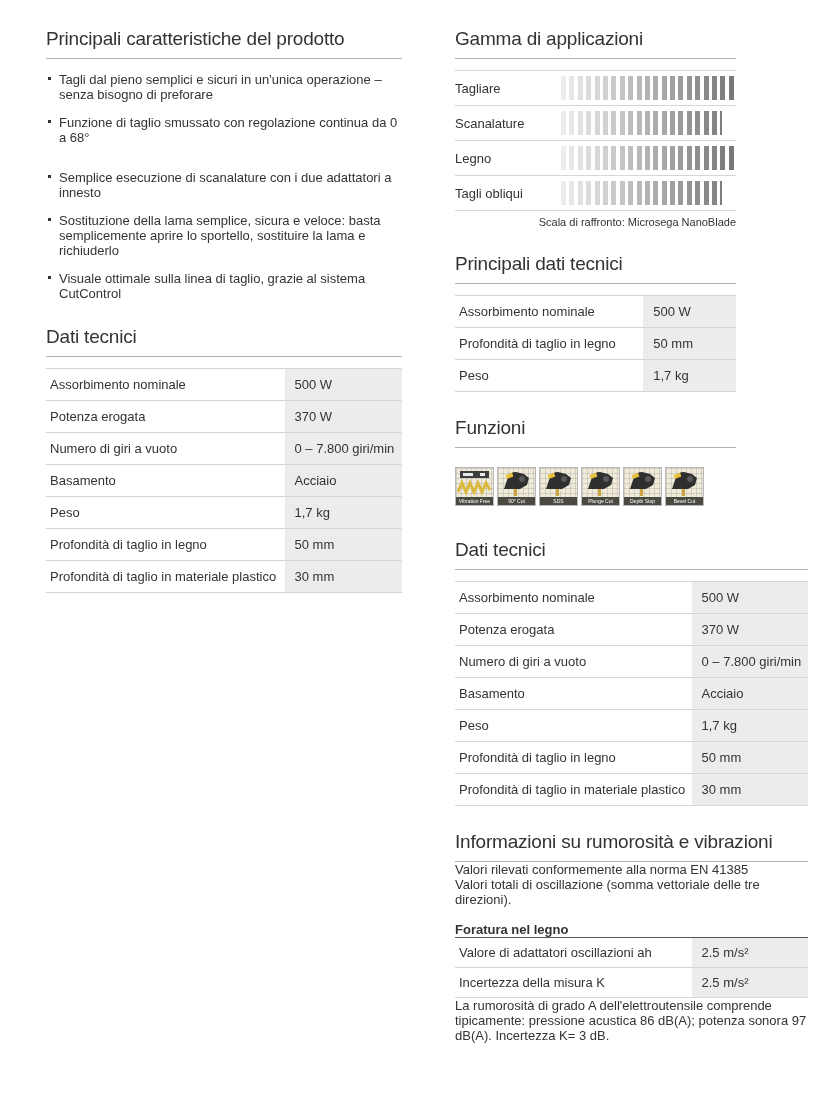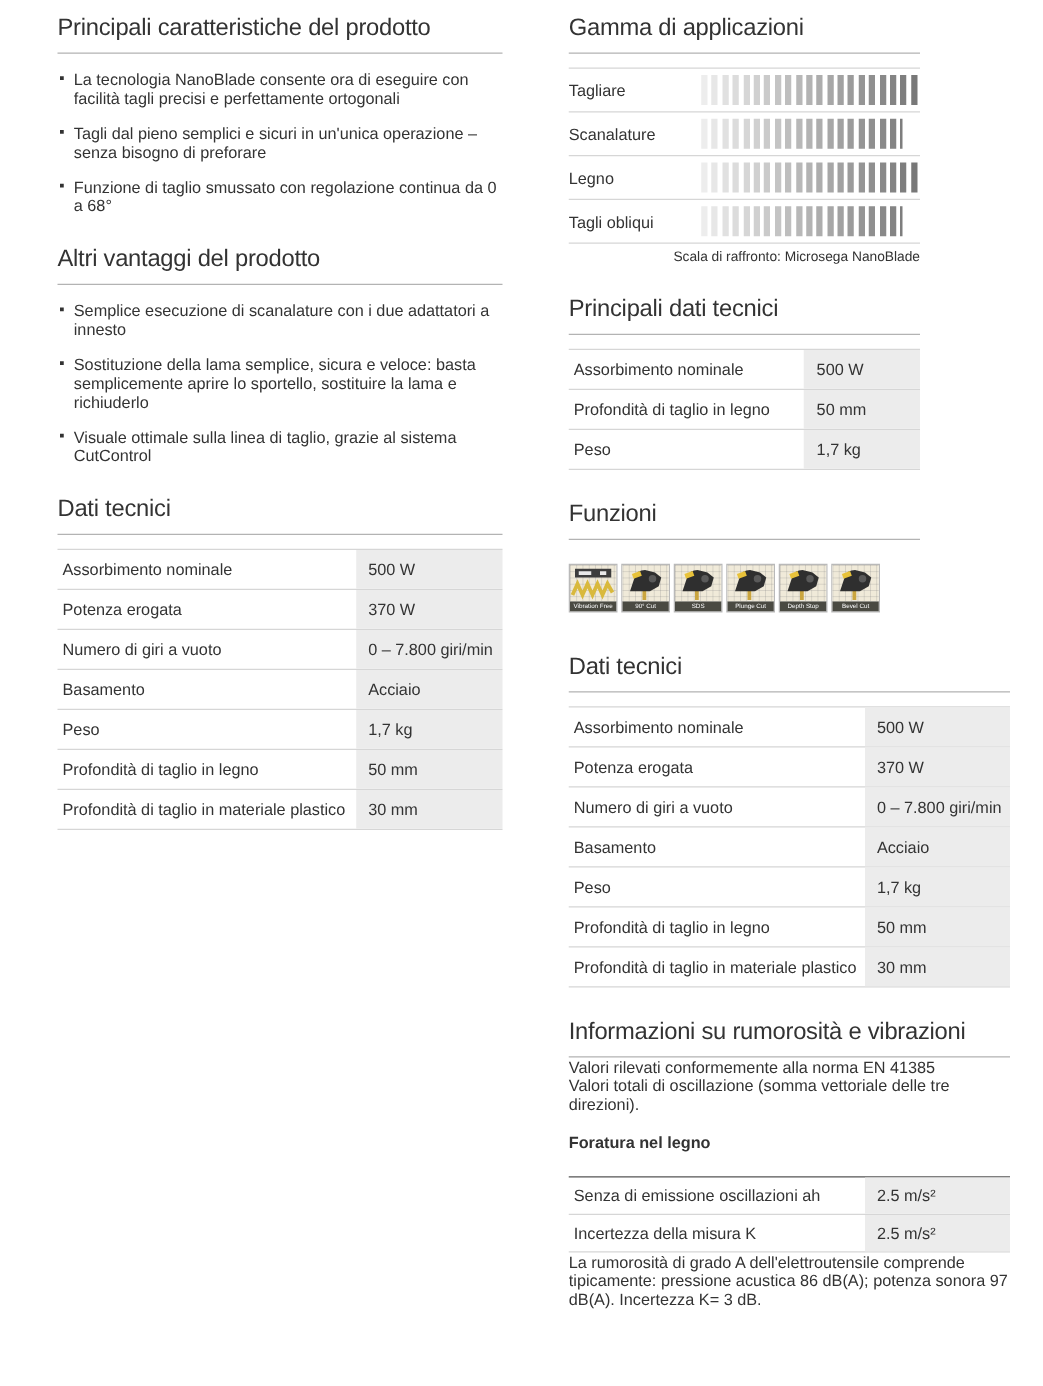--- a/index.html
+++ b/index.html
@@ -2,21 +2,21 @@
 <html style="--rule: #b3b3b3; --tbl: #d6d6d6; --valbg: #ececec;"><head>
 <meta charset="utf-8">
 <style>
   html,body{margin:0;padding:0;background:#fff;}
   body{
     width:834px;height:1109px;
     font-family:"Liberation Sans",sans-serif;
     color:#333;
   }
   .page{position:relative;width:834px;height:1109px;overflow:hidden;background:#fff;}
-  .col{position:absolute;top:12px;}
+  .col{position:absolute;top:28px;}
   .col-left{left:46px;width:356px;}
   .col-right{left:455px;width:353px;}
   .narrow{width:281px;}
 
   h2{
     font-size:19px;font-weight:400;margin:0;color:#333;
     padding-bottom:8px;border-bottom:1px solid var(--rule,#b3b3b3);
     letter-spacing:-0.2px;
   }
   .sec{margin-bottom:25px;}
@@ -61,45 +61,43 @@
   }
 
   .gap-top{margin-top:33px;}
 
   
   .noise p{font-size:13px;line-height:15px;margin:0;}
   .intro1{margin-top:15px;}
   .intro2{margin-top:6px;}
   h3.subhead{
     font-size:13px;font-weight:700;margin:15px 0 0;color:#333;
-    padding-bottom:20px;border-bottom:1px solid #555;
+    padding-bottom:0;border-bottom:1px solid #555;
   }
   .footnote{margin-top:22px;}
 </style>
 </head>
 <body>
 
 <div class="page">
 
   <div class="col col-left">
 
     <section class="sec">
       <h2>Principali caratteristiche del prodotto</h2>
       <ul class="bullets">
 
-          <li>La tecnologia NanoBlade consente ora di eseguire con facilità tagli precisi e perfettamente ortogonali</li>
 
           <li>Tagli dal pieno semplici e sicuri in un'unica operazione – senza bisogno di preforare</li>
 
           <li>Funzione di taglio smussato con regolazione continua da 0 a 68°</li>
         </ul>
     </section>
 
     <section class="sec">
-      <h2>Altri vantaggi del prodotto</h2>
       <ul class="bullets">
 
 
           <li>Semplice esecuzione di scanalature con i due adattatori a innesto</li>
 
 
           <li>Sostituzione della lama semplice, sicura e veloce: basta semplicemente aprire lo sportello, sostituire la lama e richiuderlo</li>
 
           <li>Visuale ottimale sulla linea di taglio, grazie al sistema CutControl</li>
         </ul>
@@ -410,21 +408,21 @@
     </section>
 
     <section class="sec noise">
       <h2>Informazioni su rumorosità e vibrazioni</h2>
       <p class="intro1">Valori rilevati conformemente alla norma EN 41385</p>
       <p class="intro2">Valori totali di oscillazione (somma vettoriale delle tre direzioni).</p>
       <h3 class="subhead">Foratura nel legno</h3>
       <div class="spec-table no-top compact">
 
           <div class="spec-row">
-            <div class="spec-label">Senza di emissione oscillazioni ah</div>
+            <div class="spec-label">Valore di adattatori oscillazioni ah</div>
             <div class="spec-value">2.5 m/s²</div>
           </div>
 
           <div class="spec-row">
             <div class="spec-label">Incertezza della misura K</div>
             <div class="spec-value">2.5 m/s²</div>
           </div>
         </div>
       <p class="footnote">La rumorosità di grado A dell'elettroutensile comprende tipicamente: pressione acustica 86 dB(A); potenza sonora 97 dB(A). Incertezza K= 3 dB.</p>
     </section>

